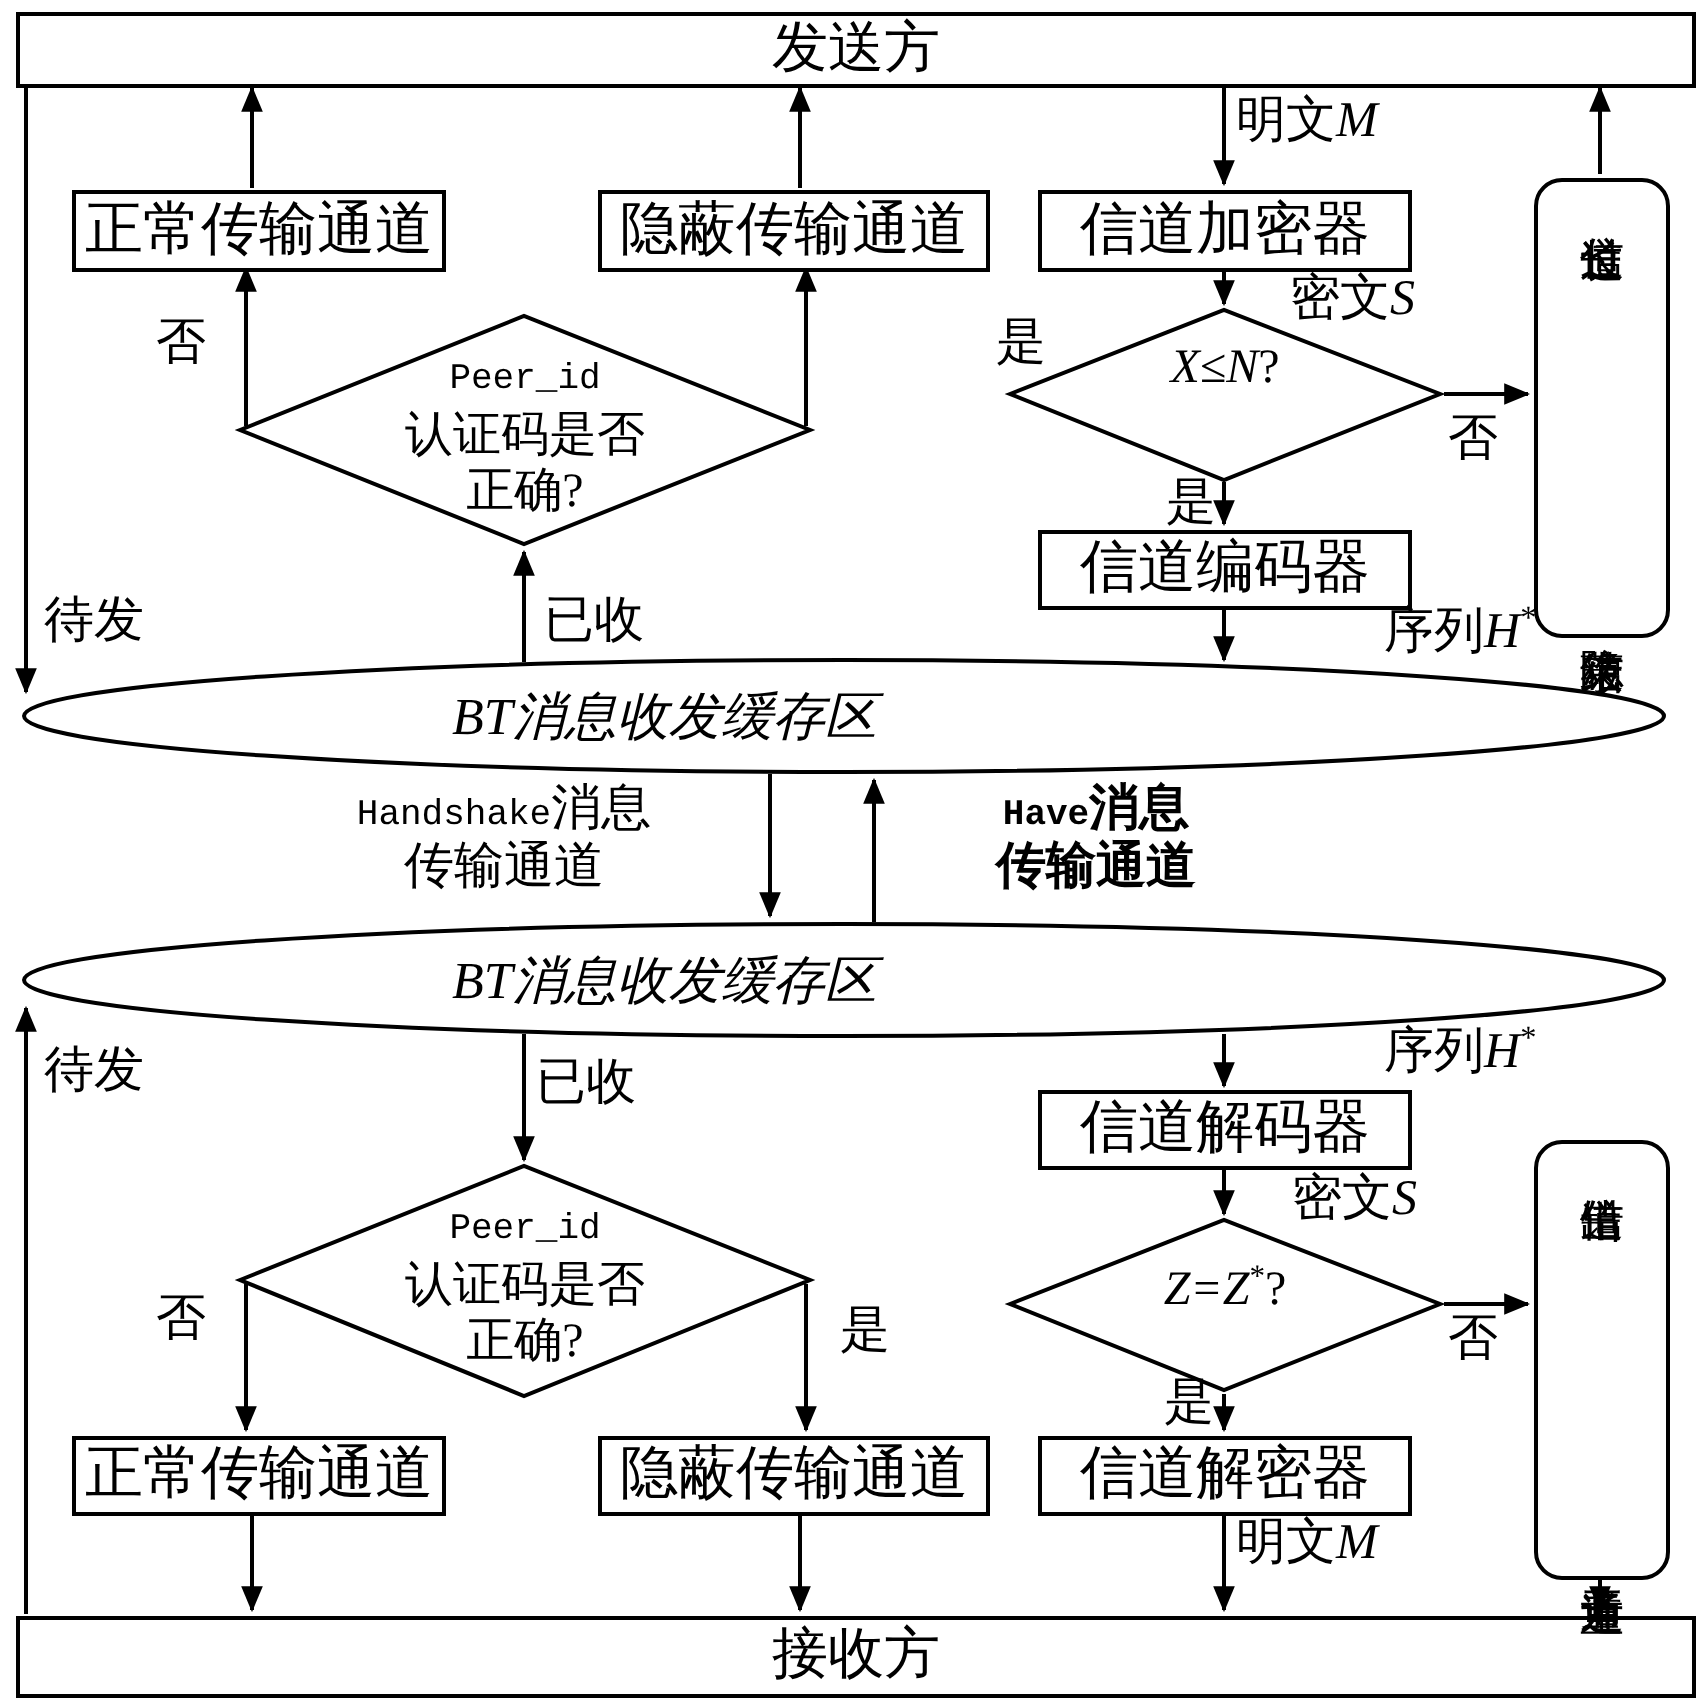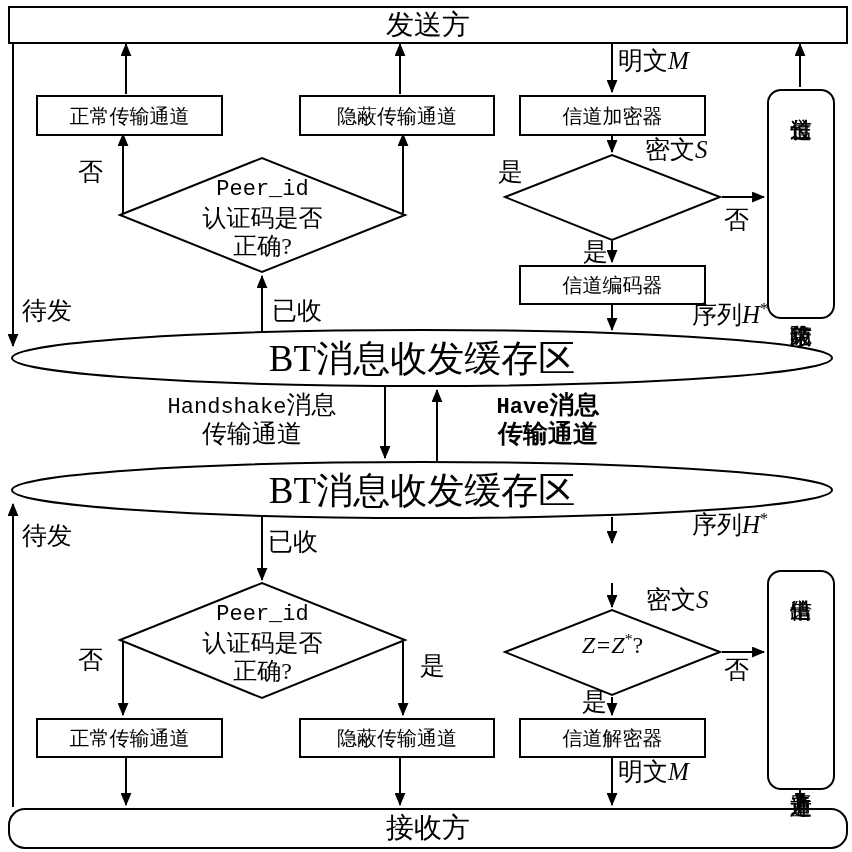--- a/index.html
+++ b/index.html
@@ -3,28 +3,28 @@
 <meta charset="utf-8">
 <style>
   html,body{margin:0;padding:0;background:#fff;}
   body{font-family:"Liberation Serif","DejaVu Serif",serif;color:#000;}
   .canvas{position:relative;width:852px;height:852px;background:#fff;overflow:hidden;}
   svg.layer{position:absolute;left:0;top:0;}
   svg polygon, svg ellipse{fill:#ffffff;stroke:#000;stroke-width:2;}
   svg line{stroke:#000;stroke-width:2;}
   .node{position:absolute;border:2px solid #000;background:#fff;display:flex;align-items:center;justify-content:center;text-align:center;line-height:1.1;}
   .bar{font-size:28px;}
-  .box{font-size:20px;text-align:right;}
+  .box{font-size:29px;text-align:right;}
   .rounded{border-radius:14px;flex-direction:column;justify-content:space-between;padding:10px 0;}
   .vtext{writing-mode:vertical-rl;text-orientation:upright;font-size:22px;line-height:1;}
   .dtext{position:absolute;text-align:center;font-size:24px;line-height:28px;}
-  .etext{position:absolute;text-align:center;font-size:37px;line-height:30px;}
+  .etext{position:absolute;font-size:26px;line-height:30px;font-style:italic;}
   .label{position:absolute;font-size:25px;white-space:nowrap;line-height:1.15;}
   .center{text-align:center;}
-  .mono{font-family:"Liberation Mono","DejaVu Sans Mono",monospace;font-size:22px;}
+  .mono{font-family:"Liberation Mono","DejaVu Sans Mono",monospace;font-size:18px;}
   i{font-style:italic;font-family:"Liberation Serif","DejaVu Serif",serif;}
   sup{font-size:0.65em;}
 </style>
 </head>
 <body>
 
 <div class="canvas">
 
   <svg class="layer" width="852" height="852" viewBox="0 0 852 852">
     <defs>
@@ -65,35 +65,38 @@
     <line x1="403" y1="642" x2="403" y2="715" marker-end="url(#arrow)"></line>
     <line x1="126" y1="756" x2="126" y2="805" marker-end="url(#arrow)"></line>
     <line x1="400" y1="756" x2="400" y2="805" marker-end="url(#arrow)"></line>
     <line x1="612" y1="756" x2="612" y2="805" marker-end="url(#arrow)"></line>
     <line x1="800" y1="768" x2="800" y2="805" marker-end="url(#arrow)"></line>
   </svg>
 
   <div class="node bar" style="left:8px;top:6px;width:836px;height:34px;">
     <span>发送方</span>
   </div>
-  <div class="node bar" style="left:8px;top:808px;width:836px;height:37px;border-radius:17px;">
+  <div class="node bar" style="left:8px;top:808px;width:836px;height:37px;">
     <span>接收方</span>
   </div>
 
   <div class="node box" style="left:36px;top:95px;width:183px;height:37px;">
     <span>正常传输通道</span>
   </div>
   <div class="node box" style="left:299px;top:95px;width:192px;height:37px;">
     <span>隐蔽传输通道</span>
   </div>
   <div class="node box" style="left:519px;top:95px;width:183px;height:37px;">
     <span>信道加密器</span>
   </div>
   <div class="node box" style="left:519px;top:265px;width:183px;height:36px;">
     <span>信道编码器</span>
+  </div>
+  <div class="node box" style="left:519px;top:545px;width:183px;height:36px;">
+    <span>信道解码器</span>
   </div>
   <div class="node box" style="left:36px;top:718px;width:183px;height:36px;">
     <span>正常传输通道</span>
   </div>
   <div class="node box" style="left:299px;top:718px;width:192px;height:36px;">
     <span>隐蔽传输通道</span>
   </div>
   <div class="node box" style="left:519px;top:718px;width:183px;height:36px;">
     <span>信道解密器</span>
   </div>
@@ -106,20 +109,21 @@
     <div class="vtext">信道出错</div>
     <div class="vtext">重开通道</div>
   </div>
 
   <div class="dtext" style="left:140px;top:176px;width:245px;">
     <div class="mono">Peer_id</div>
     <div>认证码是否</div>
     <div>正确?</div>
   </div>
   <div class="dtext" style="left:520px;top:170px;width:185px;">
+    <div><i>X≤N</i><span>?</span></div>
   </div>
   <div class="dtext" style="left:140px;top:601px;width:245px;">
     <div class="mono">Peer_id</div>
     <div>认证码是否</div>
     <div>正确?</div>
   </div>
   <div class="dtext" style="left:520px;top:625px;width:185px;">
     <div><i>Z=Z</i><sup>*</sup><span>?</span></div>
   </div>
 

